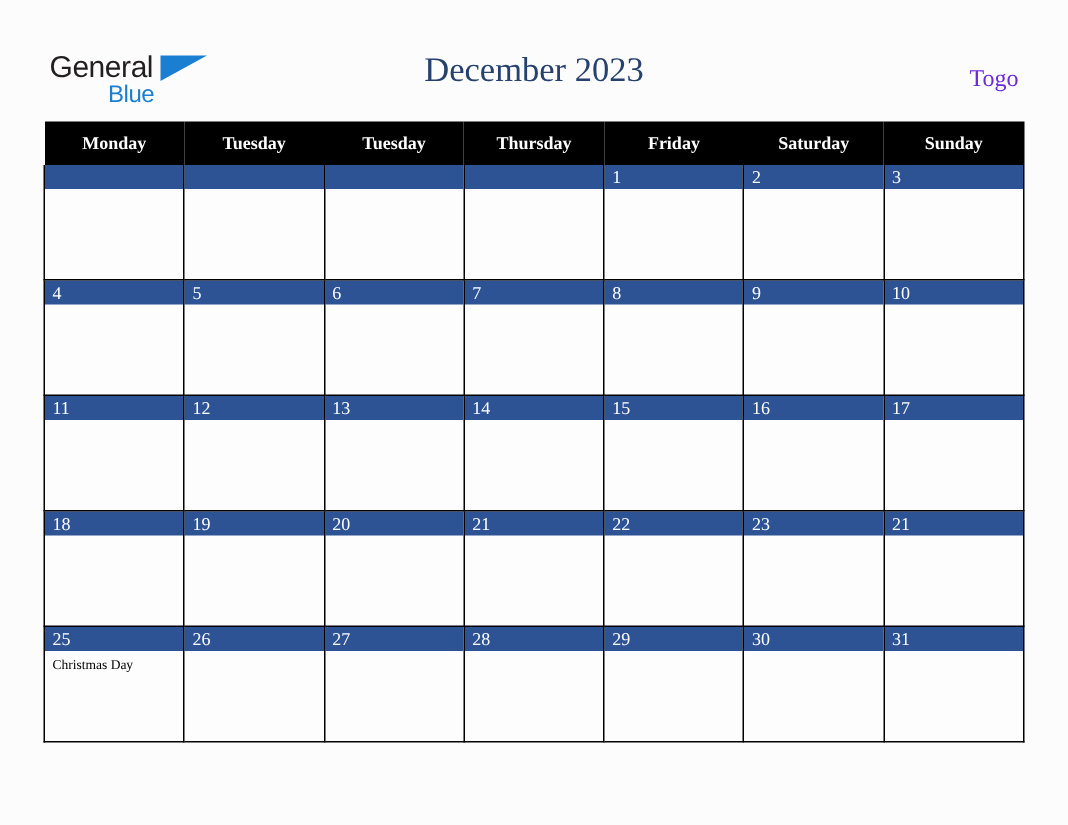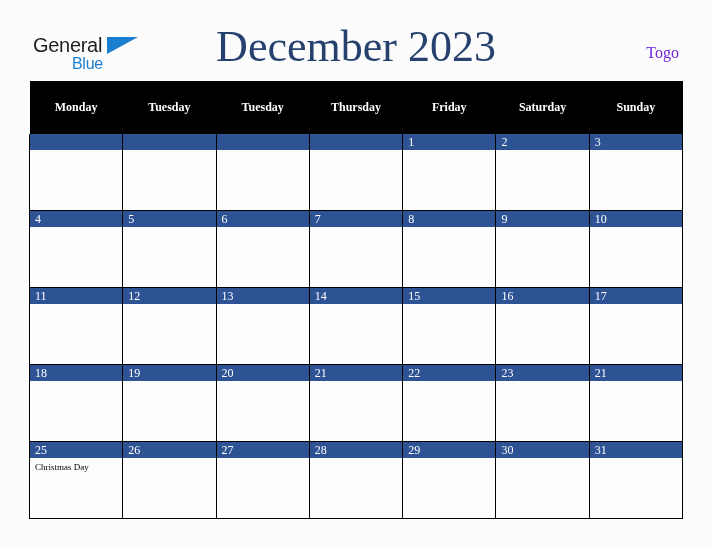--- a/index.html
+++ b/index.html
@@ -69,21 +69,21 @@
     white-space: nowrap;
   }
 
   .title {
     position: absolute;
     left: 0;
     top: 27px;
     width: 712px;
     text-align: center;
     font-family: "Liberation Serif", serif;
-    font-size: 44px;
+    font-size: 23px;
     font-weight: normal;
     color: #26416e;
     line-height: 40px;
     white-space: nowrap;
   }
 
   .country {
     position: absolute;
     right: 33px;
     top: 44px;
@@ -104,21 +104,21 @@
     table-layout: fixed;
   }
 
   .calendar th {
     background: #000000;
     color: #ffffff;
     font-family: "Liberation Serif", serif;
     font-size: 12px;
     font-weight: bold;
     height: 21px;
-    padding: 16px;
+    padding: 4px;
     text-align: center;
     vertical-align: middle;
     border: none;
   }
 
   .calendar td {
     padding: 0;
     margin: 0;
     vertical-align: top;
     border-left: 1px solid #000000;

